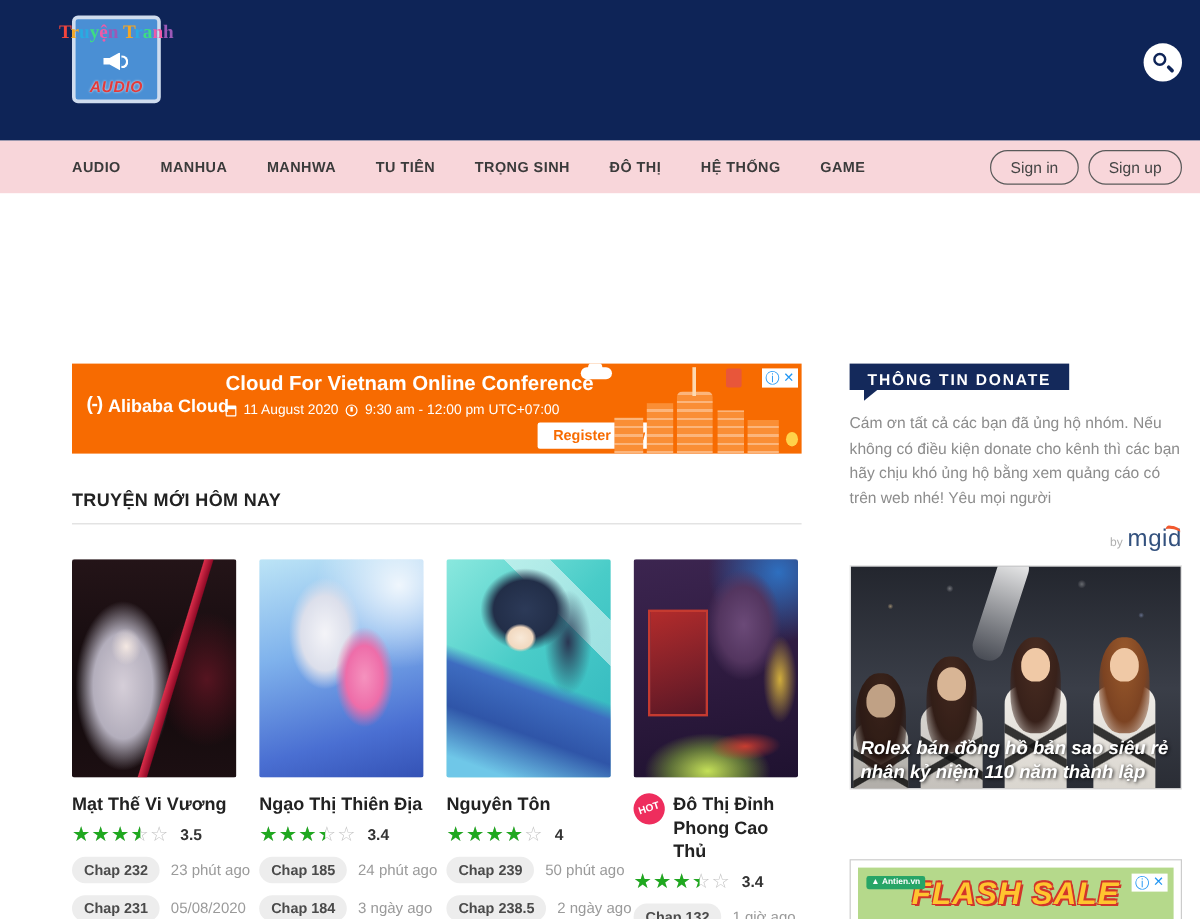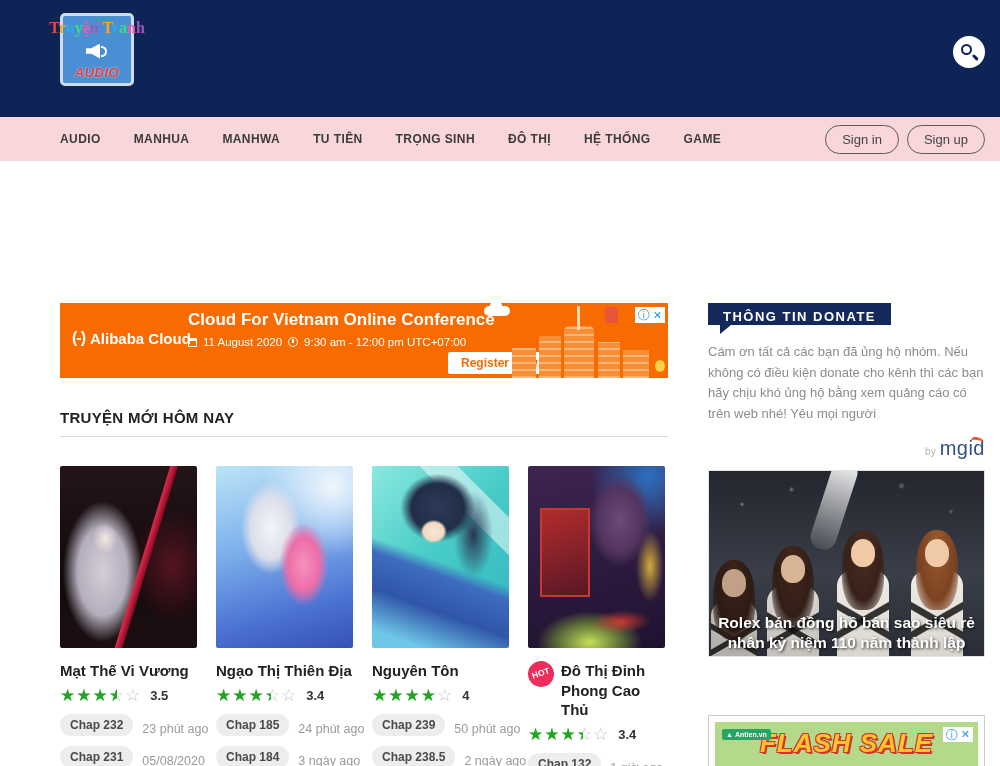--- a/index.html
+++ b/index.html
@@ -151,21 +151,21 @@
     align-items: center; justify-content: center; transform: rotate(-18deg);
     margin-right: 7px; flex-shrink: 0; }
   .stars-row { margin-top: 6px; display: flex; align-items: center; }
   .stars { position: relative; display: inline-block; font-size: 17px; line-height: 1;
     letter-spacing: 1px; }
   .stars-base { color: #c4c4c4; }
   .stars-fill { position: absolute; left: 0; top: 0; overflow: hidden; white-space: nowrap;
     color: #1fa81f; width: 0; }
   .rating-num { margin-left: 9px; font-size: 13px; font-weight: bold; color: #333; }
   .chapters { margin-top: 4px; }
-  .chap-row { margin-top: 10px; display: flex; align-items: flex-end; gap: 9px; }
+  .chap-row { margin-top: 10px; display: flex; align-items: center; gap: 9px; }
   .chap-pill { background: #ededed; border-radius: 12px; padding: 4px 10px; font-size: 12px;
     font-weight: bold; color: #4a4a4a; white-space: nowrap; cursor: pointer; }
   .chap-time { font-size: 12.5px; color: #9a9a9a; white-space: nowrap; }
 
   
   .ribbon { display: inline-block; background: #14295b; color: #fff; font-weight: 800;
     font-size: 13px; letter-spacing: 1.5px; padding: 6px 15px 1px; position: relative; }
   .ribbon::after { content: ''; position: absolute; left: 12px; top: 100%;
     border-top: 9px solid #14295b; border-right: 11px solid transparent; }
   .donate-text { margin-top: 17px; font-size: 13px; color: #8c8c8c; line-height: 1.58; }
@@ -200,22 +200,22 @@
     width: 42px; height: 80px; border-radius: 45% 45% 40% 40%;
     background: radial-gradient(ellipse at 50% 22%, #4a2d22 0%, #38211a 60%, rgba(56,33,26,0) 100%); }
   .fig::before { content: ''; position: absolute; top: -31px; left: 50%; transform: translateX(-50%);
     width: 24px; height: 28px; background: #f0c9a6; border-radius: 50% 50% 45% 45%; z-index: 1; }
   .f1 { left: 2px;  height: 78px; width: 46px; bottom: -22px; filter: brightness(.8); }
   .f2 { left: 58px; height: 88px; bottom: -18px; filter: brightness(.9); }
   .f3 { left: 128px; height: 100px; }
   .f4 { left: 202px; height: 100px; }
   .f4::after { background: radial-gradient(ellipse at 50% 22%, #9a5a2c 0%, #7c4322 60%, rgba(124,67,34,0) 100%); }
   .rolex-caption { position: absolute; left: 0; right: 0; bottom: 4px; padding: 0 8px;
-    color: #fff; font-size: 15.5px; font-weight: bold; text-align: center; line-height: 1.25;
-    text-shadow: 1px 1px 3px rgba(0,0,0,.8); }
+    color: #fff; font-size: 15.5px; font-weight: bold; line-height: 1.25;
+    text-shadow: 1px 1px 3px rgba(0,0,0,.8); font-style: italic; }
 
   
   .flash-ad { margin-top: 58px; border: 1px solid #ccc; background: #fff; padding: 6px;
     height: 130px; position: relative; cursor: pointer; }
   .flash-inner { position: relative; height: 100%; background: #b5d98b; overflow: hidden; }
   .flash-badge { position: absolute; left: 7px; top: 7px; background: #27a567; color: #fff;
     font-size: 7px; font-weight: bold; padding: 2px 4px; border-radius: 2px;
     display: flex; align-items: center; gap: 2px; }
   .flash-title { margin-top: 6px; text-align: center; font-size: 26px; font-weight: 900;
     font-style: italic; color: #ffc52f; letter-spacing: 1px;

